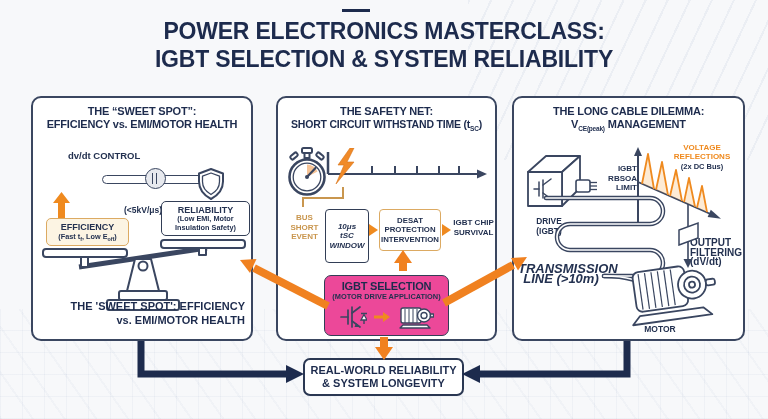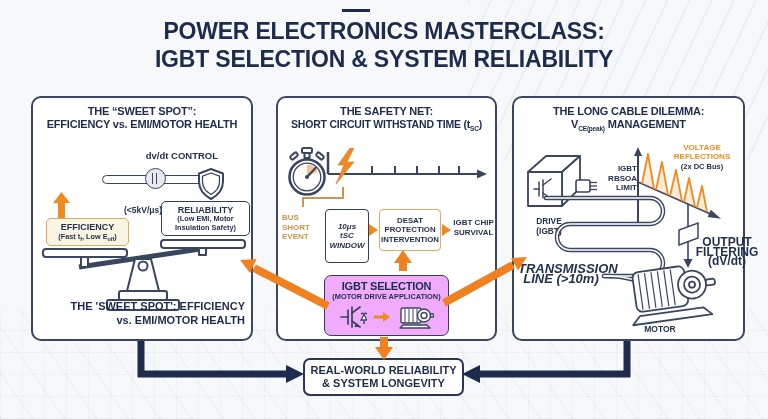--- a/index.html
+++ b/index.html
@@ -26,21 +26,21 @@
   #panel-right{left:512px;width:233px;}
 
   .ptitle{position:absolute;left:4px;right:4px;text-align:center;color:#1d2b4d;
     font-weight:800;font-size:11px;line-height:13px;letter-spacing:-.2px;}
   .pre{white-space:pre-line;}
   .navy{color:#233150;} .tan{color:#c9964e;} .orange{color:#ef8a1f;}
   sub.sb{font-size:6.5px;font-weight:800;}
 
   
   .lp{position:absolute;}
-  #dvdt-label{left:35px;top:52px;width:150px;text-align:right;font-weight:800;font-size:9.5px;color:#233150;}
+  #dvdt-label{left:35px;top:52px;width:150px;text-align:left;font-weight:800;font-size:9.5px;color:#233150;}
   #dvdt-value{left:35px;top:63px;width:150px;text-align:center;font-weight:700;font-size:8.5px;color:#233150;margin-top:44px;}
   #slider-track{left:69px;top:77px;width:108px;height:9px;border:1.5px solid #3a4660;border-radius:6px;background:#fff;box-sizing:border-box;}
   #slider-knob{left:112px;top:70px;width:21px;height:21px;border:1.5px solid #3a4660;border-radius:50%;background:#e7e9ee;box-sizing:border-box;}
   #slider-knob .grip{position:absolute;top:4px;bottom:4px;left:6px;right:6px;
     background:repeating-linear-gradient(90deg,#3a4660 0 1.5px,transparent 1.5px 4px);}
   #shield{left:163px;top:69px;}
   #rel-box{left:128px;top:103px;width:89px;background:#fff;border:1.5px solid #323e56;border-radius:5px;
     padding:3px 1px;text-align:center;box-sizing:border-box;}
   #rel-box .t{font-weight:800;font-size:9px;color:#233150;}
   #rel-box .s{font-weight:700;font-size:7.3px;line-height:8.6px;color:#233150;}
@@ -51,45 +51,45 @@
   #eff-box .s{font-weight:700;font-size:7.3px;color:#233150;}
   #eff-box sub{font-size:5.3px;}
   #scale-svg{left:2px;top:139px;}
   #lp-caption{left:6px;right:6px;top:202px;text-align:right;font-weight:800;font-size:11px;line-height:13.5px;color:#1d2b4d;}
 
   
   .mp{position:absolute;}
   #mp-t2{top:20px;}
   #stopwatch{left:7px;top:47px;}
   #timeline{left:46px;top:50px;}
-  #bus-ev{left:4px;top:115px;width:45px;font-weight:800;font-size:8px;line-height:9.5px;}
+  #bus-ev{left:4px;top:115px;width:45px;text-align:center;font-weight:800;font-size:8px;line-height:9.5px;}
   .flowbox{position:absolute;display:flex;align-items:center;justify-content:center;text-align:center;
     background:#fff;border-radius:4px;font-weight:800;font-size:8px;line-height:9.5px;color:#233150;box-sizing:border-box;}
   #win-box{left:47px;top:111px;width:44px;height:54px;border:1.6px solid #323e56;font-style:italic;}
   #desat-box{left:101px;top:111px;width:62px;height:42px;border:1.6px solid #dcaa62;font-size:7.8px;}
   .tri-r{position:absolute;width:0;height:0;border-left:9px solid #ef8a1f;border-top:6px solid transparent;border-bottom:6px solid transparent;}
   #fa1{left:91px;top:126px;} #fa2{left:164px;top:126px;}
   #survival{left:173px;top:120px;width:45px;text-align:center;font-weight:800;font-size:8px;line-height:9.5px;}
-  #sel-box{left:46px;top:177px;width:125px;height:61px;background:#f0abfc;border:1.8px solid #323e56;border-radius:7px;box-sizing:border-box;text-align:center;}
+  #sel-box{left:46px;top:177px;width:125px;height:61px;background:#ec4899;border:1.8px solid #323e56;border-radius:7px;box-sizing:border-box;text-align:center;}
   #sel-box .t{margin-top:4px;font-weight:800;font-size:11px;color:#1d2b4d;letter-spacing:-.2px;}
   #sel-box .s{font-weight:700;font-size:7.4px;color:#233150;}
   #sel-icons{display:flex;align-items:center;justify-content:center;gap:7px;margin-top:3px;}
 
   
   .rp{position:absolute;}
   #rp-t2{top:20px;}
   #cube{left:10px;top:50px;}
   #drive-label{left:6px;top:118px;width:58px;text-align:center;font-weight:800;font-size:8.3px;line-height:10px;}
   #wave{left:98px;top:44px;}
   #vr-label{left:146px;top:45px;width:84px;text-align:center;font-weight:800;font-size:8px;line-height:9px;}
   #dcbus-label{left:146px;top:64px;width:84px;text-align:center;font-weight:700;font-size:7.5px;}
   #rbsoa{left:82px;top:66px;width:41px;text-align:right;font-weight:800;font-size:8px;line-height:9.5px;}
   #coil{left:26px;top:86px;}
   #trans-label{left:4px;top:166px;width:86px;text-align:center;font-weight:800;font-size:13px;line-height:10px;font-style:italic;}
-  #of-label{left:176px;top:140px;width:74px;text-align:center;font-weight:800;font-size:12px;line-height:9.5px;}
+  #of-label{left:176px;top:140px;width:74px;font-weight:800;font-size:10px;line-height:9.5px;}
   #motor-big{left:104px;top:148px;transform:rotate(-8deg);}
   #motor-label{left:114px;top:226px;width:64px;text-align:center;font-weight:800;font-size:8.5px;}
 
   #footer-box{position:absolute;left:303px;top:358px;width:161px;height:38px;background:#fff;border:2px solid #2a3752;
     border-radius:7px;box-sizing:border-box;display:flex;align-items:center;justify-content:center;text-align:center;
     font-weight:800;font-size:11px;line-height:13px;color:#1d2b4d;}
 
   #connectors{position:absolute;left:0;top:0;z-index:6;pointer-events:none;}
   svg{display:block;position:absolute;}
   svg.inline-ic{position:static;}

